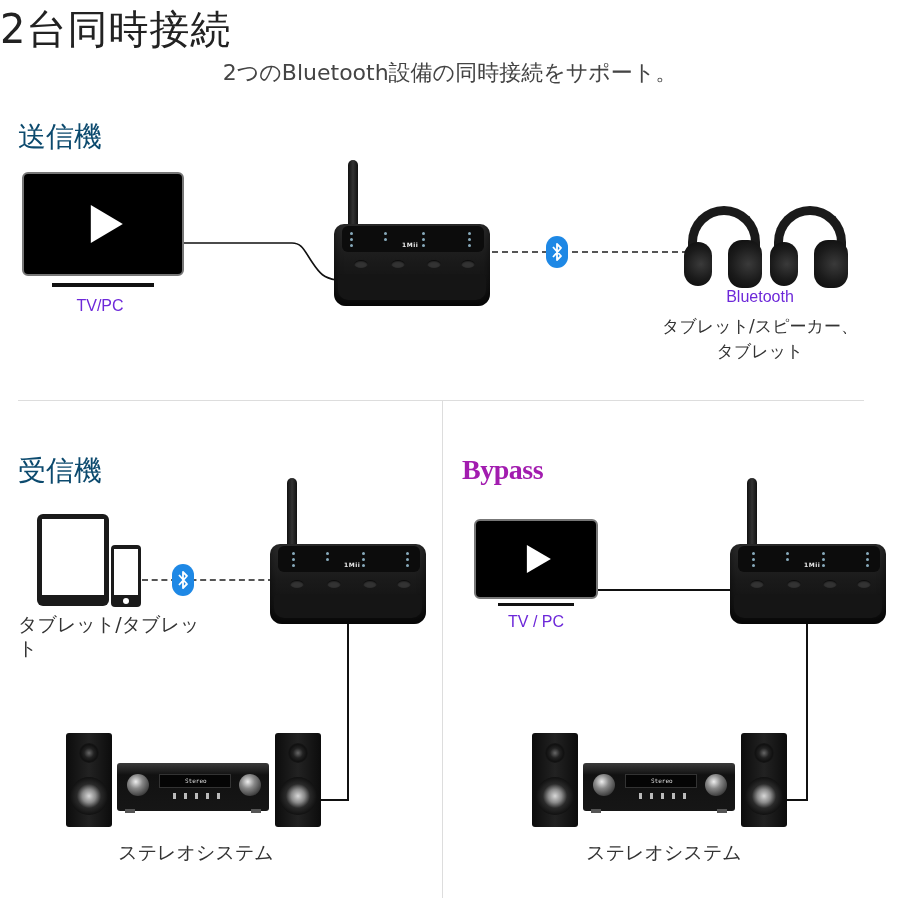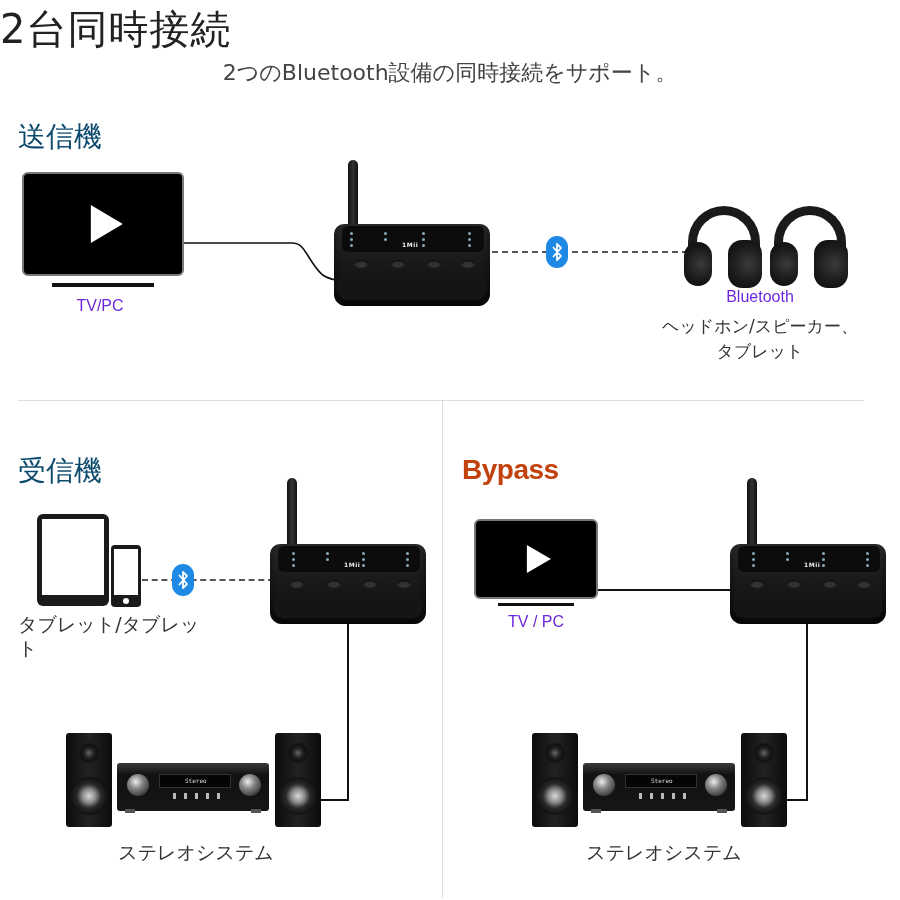--- a/index.html
+++ b/index.html
@@ -5,21 +5,21 @@
   * { box-sizing: border-box; margin: 0; padding: 0; }
   html, body { width: 900px; height: 900px; background: #ffffff; overflow: hidden; }
   body { position: relative; font-family: "DejaVu Sans", "Liberation Sans", sans-serif; color: #333; }
 
   .abs { position: absolute; }
 
   .main-title { left: 0; width: 716px; top: 2px; text-align: left; font-size: 40px; color: #222; font-weight: normal; letter-spacing: 1px; }
   .subtitle { left: 0; width: 900px; top: 58px; text-align: center; font-size: 22px; color: #444; }
 
   .sec-label { font-size: 28px; color: #0c4a6e; }
-  .sec-label.bold { font-family: Liberation Sans, sans-serif; font-weight: bold; color: #c2410c; letter-spacing: -0.5px; }
+  .sec-label.bold { font-family: Liberation Serif, serif; font-weight: bold; color: #a21caf; letter-spacing: -0.5px; }
 
   .caption { font-size: 16px; color: #6d28d9; text-align: center; font-family: "Liberation Sans", "DejaVu Sans", sans-serif; }
   .caption-jp { font-size: 18px; color: #333; text-align: center; line-height: 24px; }
 
   
   .tv { background: #000; border: 2px solid #777; border-radius: 6px; }
   .tv .play { position: absolute; left: 50%; top: 50%; width: 0; height: 0; border-left: 32px solid #fff; border-top: 19px solid transparent; border-bottom: 19px solid transparent; transform: translate(-38%, -50%); }
   .tv.small .play { border-left: 24px solid #fff; border-top: 14px solid transparent; border-bottom: 14px solid transparent; }
   .tv-stand { background: #111; height: 4px; }
 
@@ -120,21 +120,21 @@
   <div class="band-arc" style="left:4px; top:2px; width:72px; height:60px;"></div>
   <div class="cup" style="left:0; top:38px; width:28px; height:44px;"></div>
   <div class="cup" style="left:44px; top:36px; width:34px; height:48px;"></div>
 </div>
 <div class="abs headphone" style="left:770px; top:204px; width:82px; height:84px;">
   <div class="band-arc" style="left:4px; top:2px; width:72px; height:60px;"></div>
   <div class="cup" style="left:0; top:38px; width:28px; height:44px;"></div>
   <div class="cup" style="left:44px; top:36px; width:34px; height:48px;"></div>
 </div>
 <div class="abs caption" style="left:660px; top:288px; width:200px;">Bluetooth</div>
-<div class="abs caption-jp" style="left:620px; top:314px; width:280px; font-size:17px;">ヘッドホン/スピーカー、</div>
+<div class="abs caption-jp" style="left:620px; top:314px; width:280px; font-size:17px;">タブレット/スピーカー、</div>
 <div class="abs caption-jp" style="left:660px; top:339px; width:200px; font-size:17px;">タブレット</div>
 
 <div class="abs divider-h" style="left:18px; top:400px; width:846px;"></div>
 <div class="abs divider-v" style="left:442px; top:401px; height:497px;"></div>
 
 <div class="abs sec-label" style="left:18px; top:452px;">受信機</div>
 
 <div class="abs tablet" style="left:37px; top:514px; width:72px; height:92px;">
   <div class="screen" style="left:5px; top:5px; width:62px; height:76px;"></div>
 </div>

